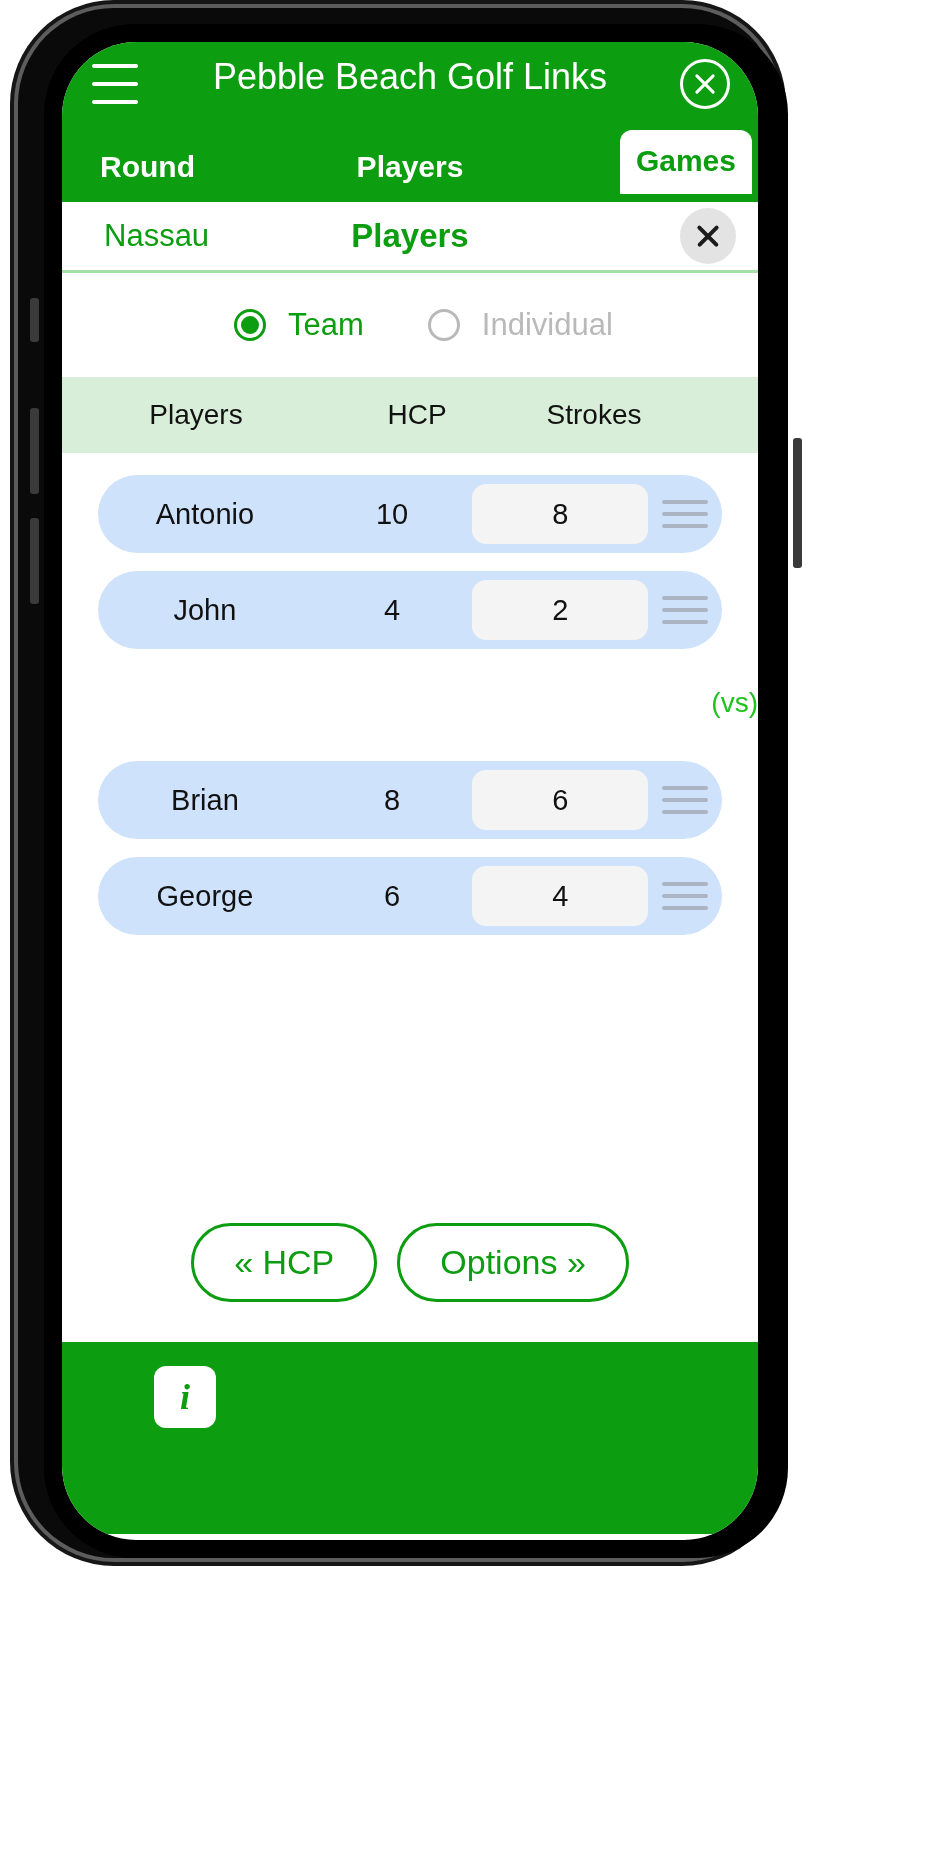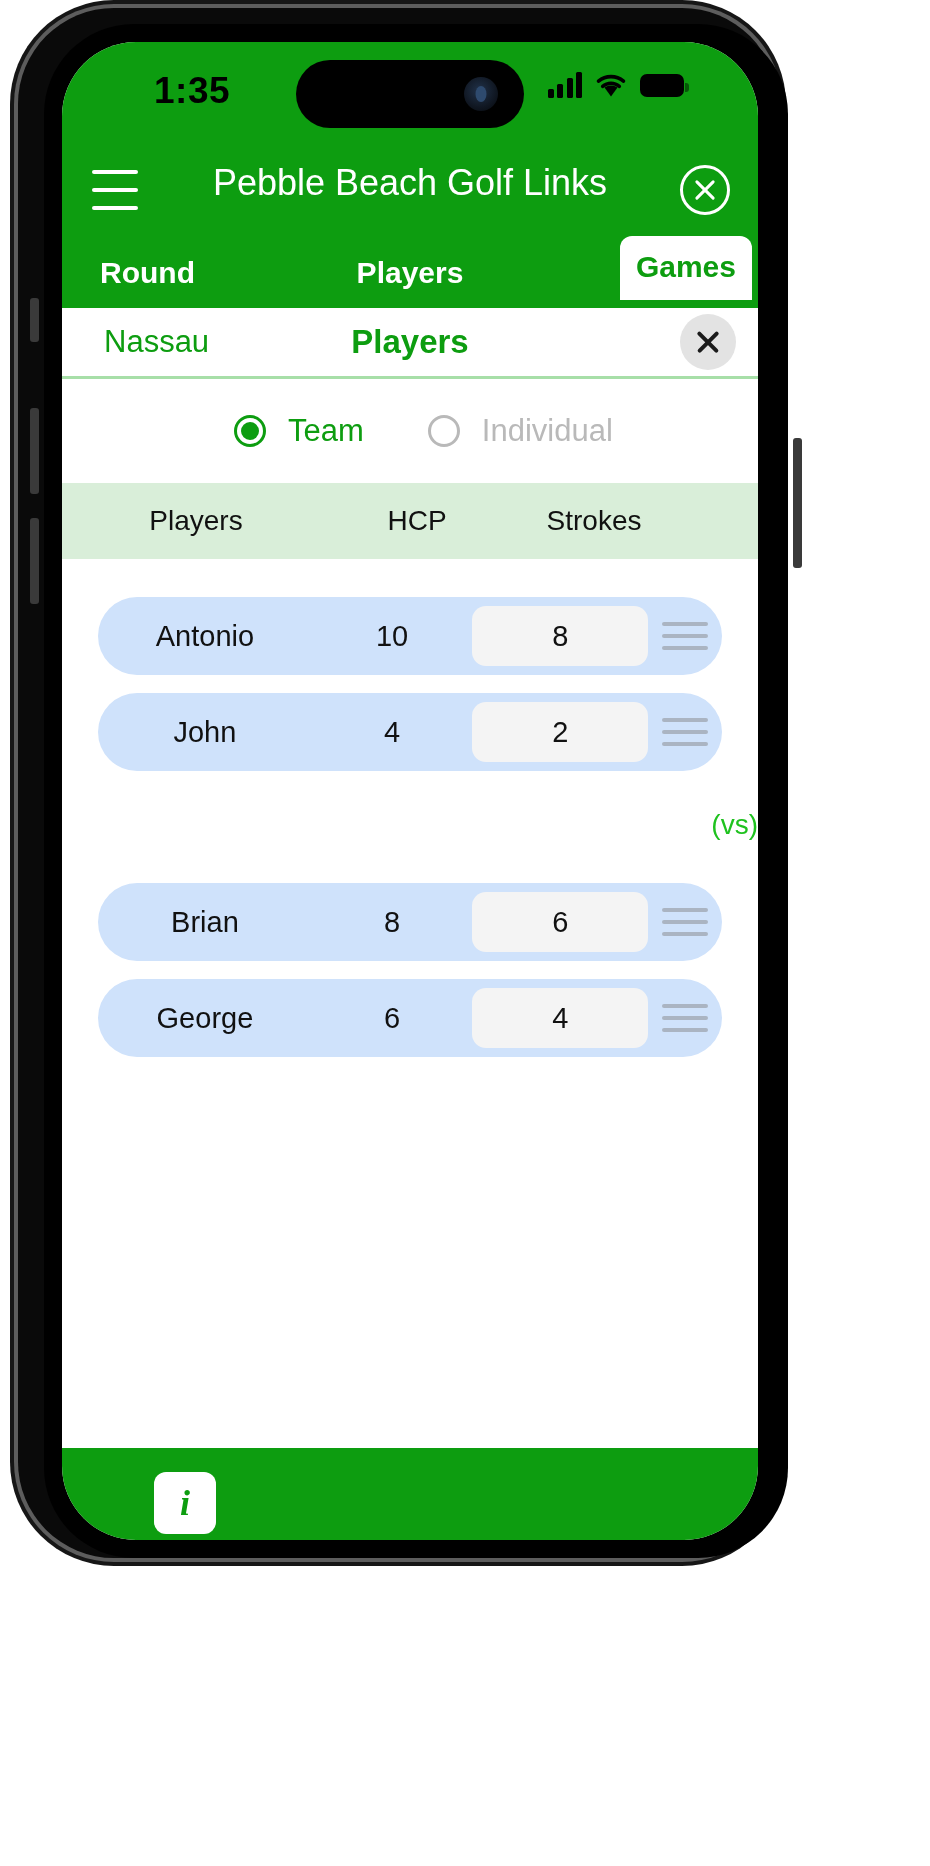--- a/index.html
+++ b/index.html
@@ -231,21 +231,21 @@
     font-size: 28px; color: #111;
   }
   .col-players { width: 268px; text-align: center; }
   .col-hcp     { width: 174px; text-align: center; }
   .col-strokes { width: 180px; text-align: center; }
   .col-handle  { width: 74px; }
 
   
   #roster { padding-top: 22px; }
   .player-row {
-    margin: 16px 36px 18px 36px;
+    margin: 0 36px 18px 36px;
     height: 78px;
     background: #cfe2fb;
     border-radius: 39px;
     display: flex; align-items: center;
   }
   .p-name { width: 232px; text-align: center; font-size: 29px; color: #111; }
   .p-hcp  { width: 174px; text-align: center; font-size: 29px; color: #111; }
   .p-strokes-wrap { width: 180px; display: flex; justify-content: center; }
   .p-strokes {
     width: 176px; height: 60px;
@@ -307,40 +307,20 @@
 
 <div id="phone-frame">
   <div id="phone-bezel"></div>
   <div class="side-btn" id="btn-silent"></div>
   <div class="side-btn" id="btn-volup"></div>
   <div class="side-btn" id="btn-voldn"></div>
   <div class="side-btn" id="btn-power"></div>
 
   <div id="screen">
 
-    <div id="status-bar">
-      <div id="status-time">1:35</div>
-      <div id="dynamic-island">
-        <div id="island-camera"></div>
-      </div>
-      <div id="status-icons">
-        <div class="bars">
-          <i></i>
-            <i></i>
-            <i></i>
-            <i></i>
-        </div>
-        <svg class="wifi" viewBox="0 0 32 26">
-          <path d="M16 24.5 L9.5 15.5 C13.3 12.8 18.7 12.8 22.5 15.5 Z" fill="#000"></path>
-          <path d="M3.5 9.2 C10.8 3.1 21.2 3.1 28.5 9.2" stroke="#000" stroke-width="3.6" fill="none" stroke-linecap="round"></path>
-          <path d="M7.6 14.4 C12.5 10.2 19.5 10.2 24.4 14.4" stroke="#000" stroke-width="3.4" fill="none" stroke-linecap="round"></path>
-        </svg>
-        <div class="battery"></div>
-      </div>
-    </div>
 
     <div id="app-header">
       <div id="hamburger-btn">
         <span></span>
           <span></span>
           <span></span>
       </div>
       <div id="header-title">Pebble Beach Golf Links</div>
       <div id="header-close-btn"></div>
     </div>
@@ -428,20 +408,24 @@
           </div>
           <div class="p-handle">
               <span></span>
               <span></span>
               <span></span>
             </div>
         </div>
 
       </div>
 
+      <div id="bottom-actions">
+        <div class="pill-btn">« HCP</div>
+        <div class="pill-btn">Options »</div>
+      </div>
 
     </div>
 
     <div id="footer">
       <div id="info-btn">i</div>
 
     </div>
 
   </div>
 </div>

